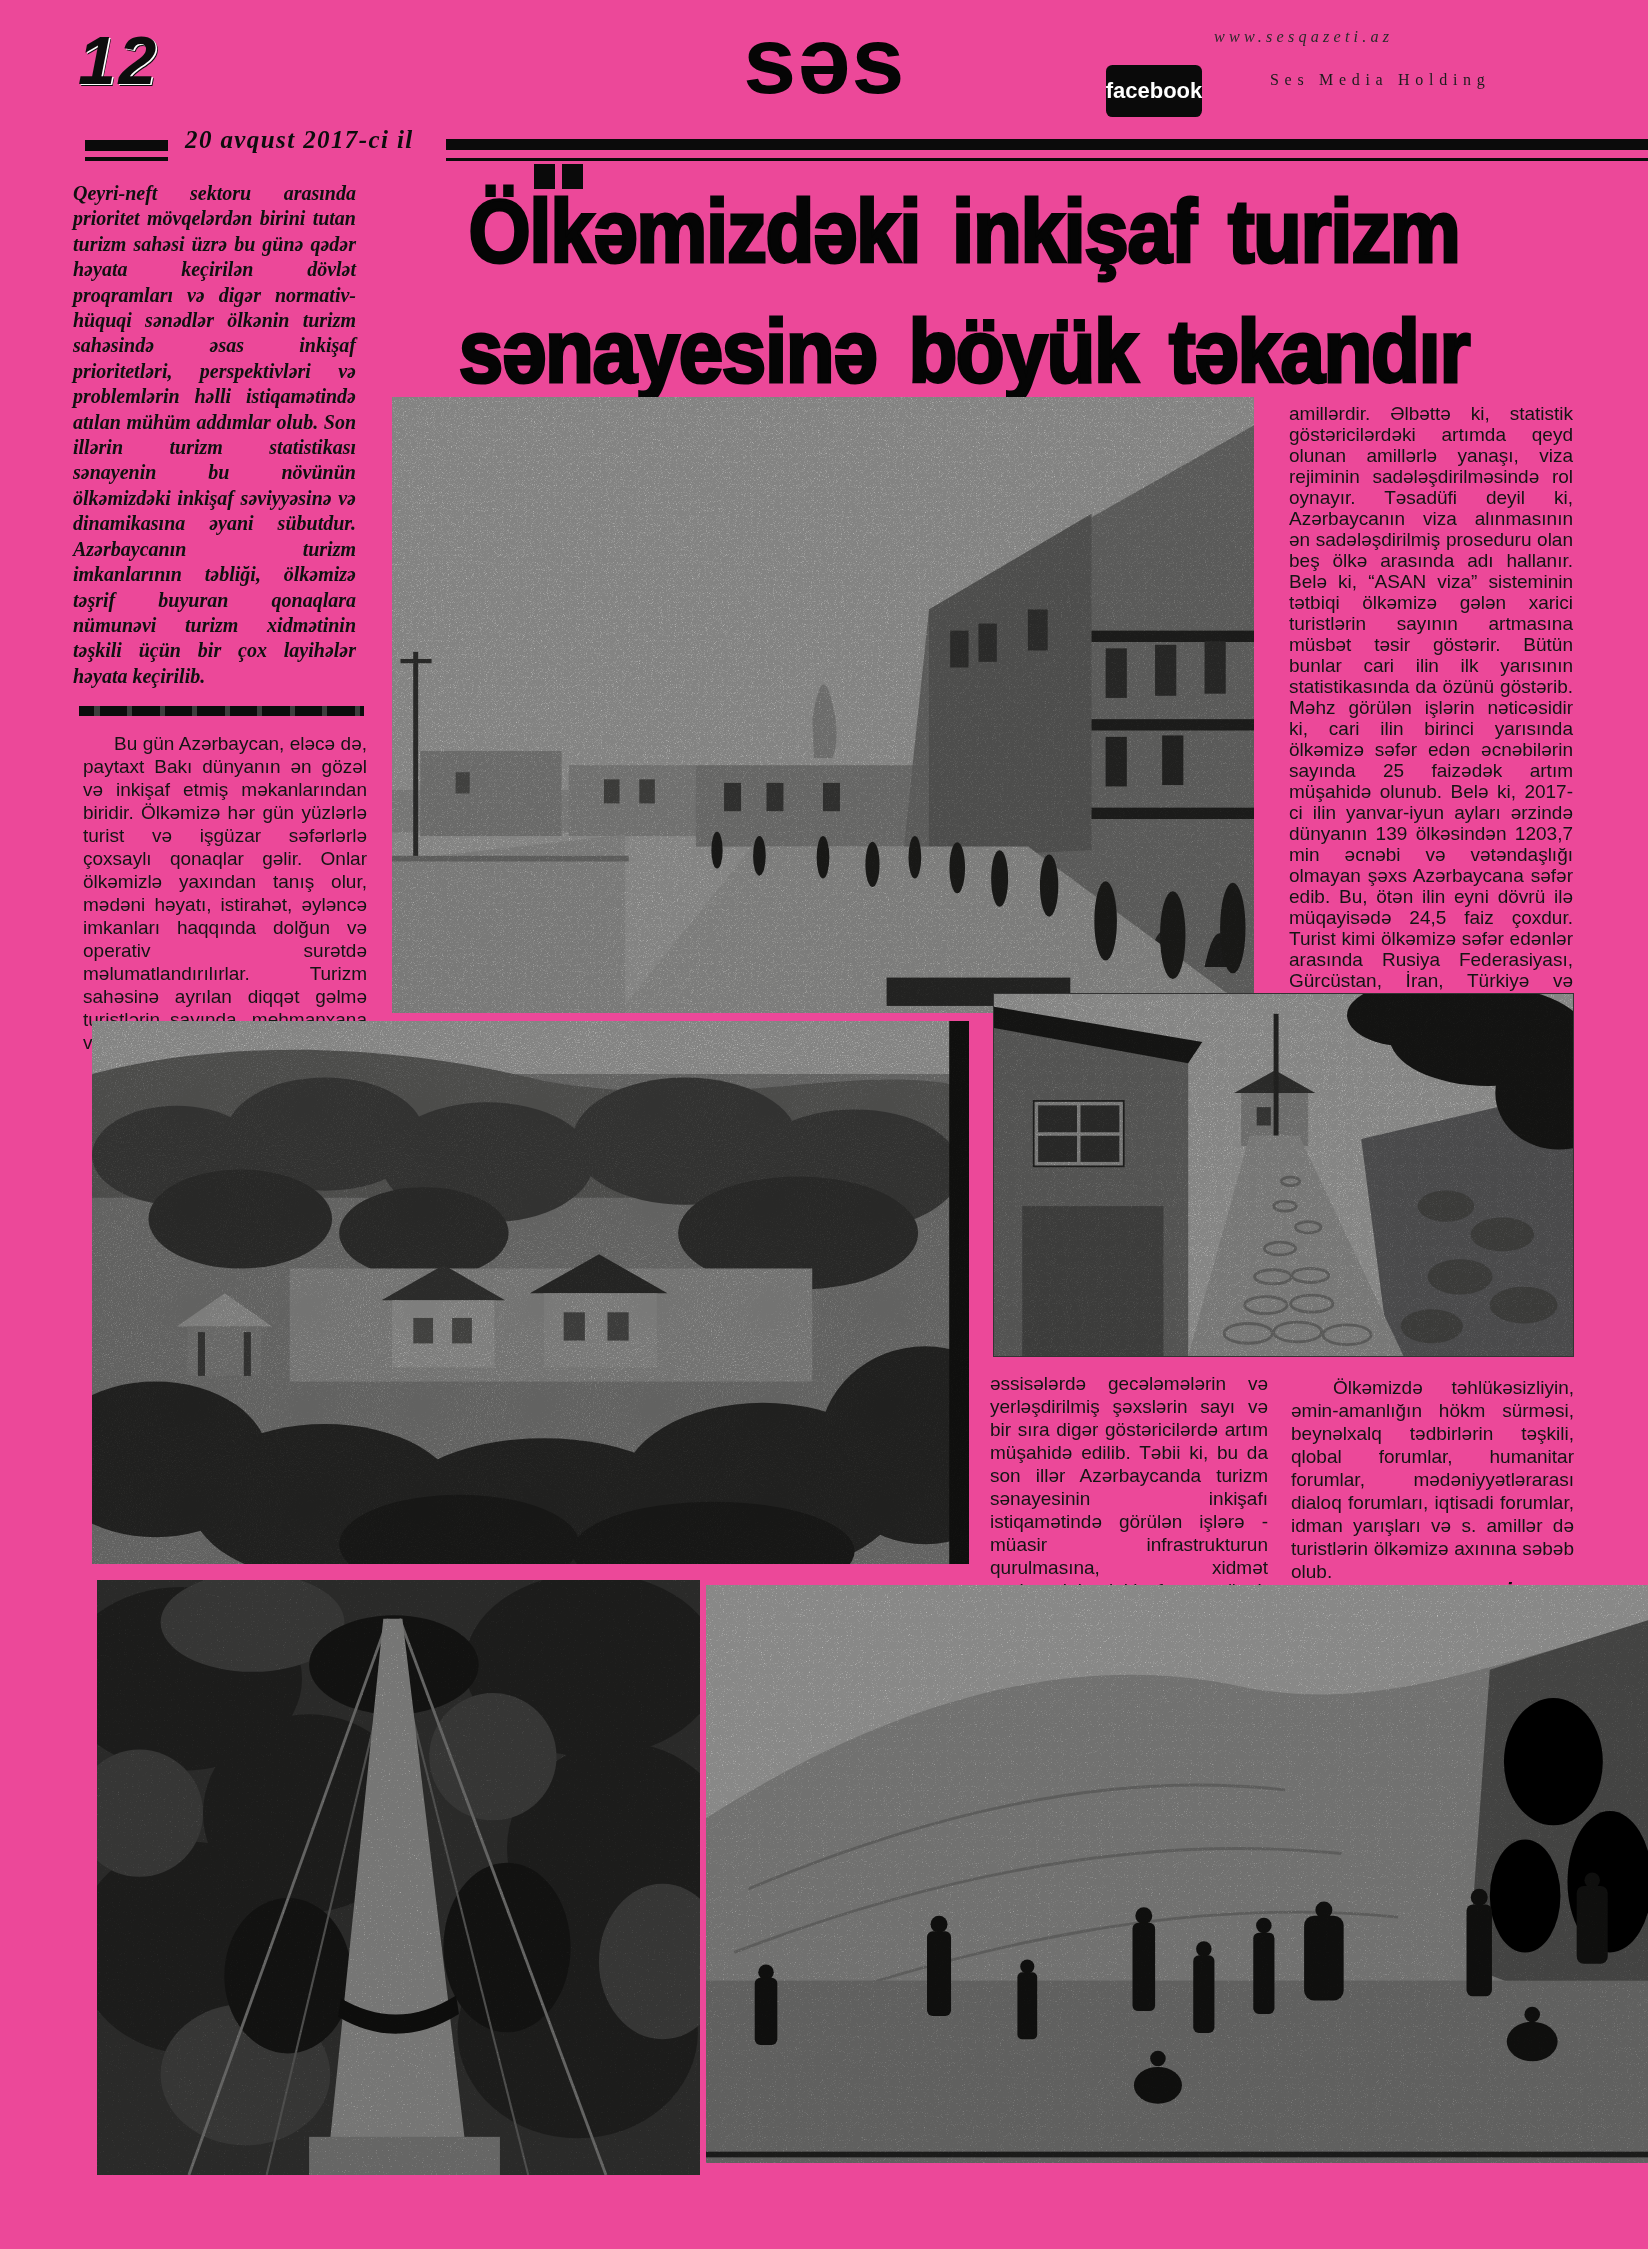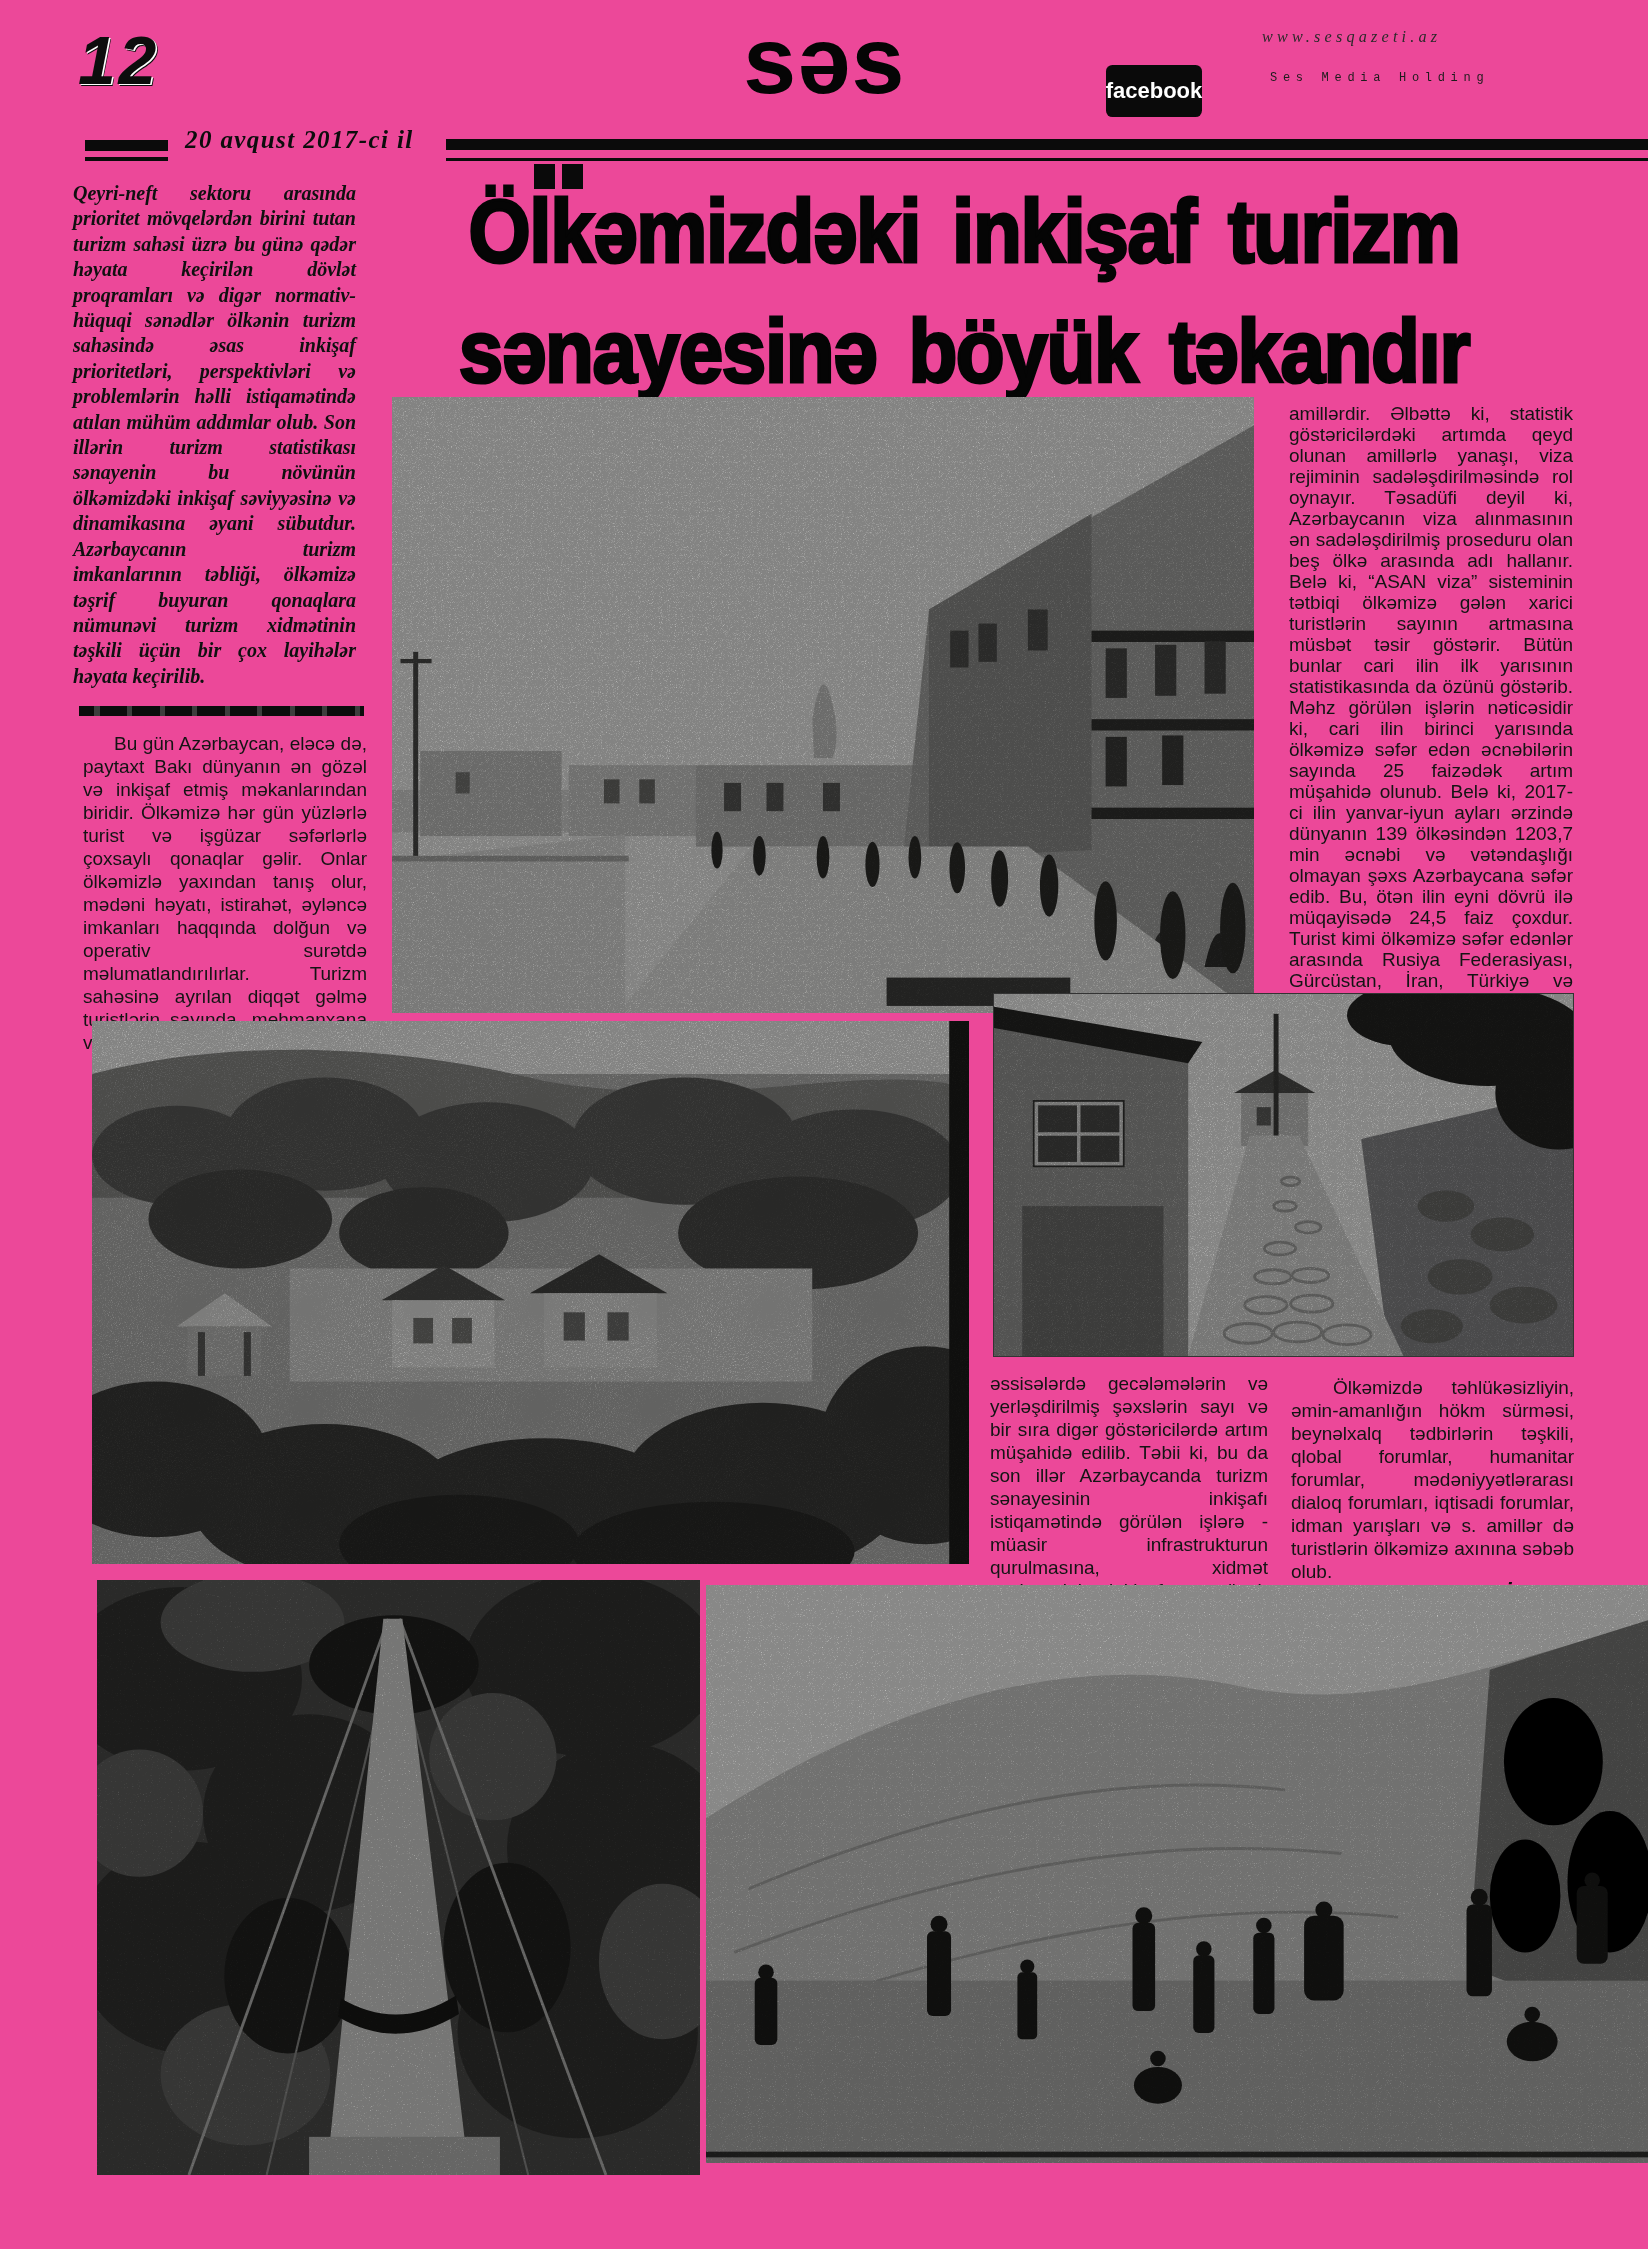--- a/index.html
+++ b/index.html
@@ -14,31 +14,31 @@
     font-family:"Liberation Sans",sans-serif;color:#0d0d0d;letter-spacing:2.8px;
     text-shadow:1.4px 1.4px 0 #fff,2.1px 2.1px 0 #0d0d0d;
   }
   .masthead{
     left:0;right:0;top:5.7px;text-align:center;font-size:95px;font-weight:700;
     letter-spacing:1.4px;color:#050505;
     font-family:"Liberation Sans",sans-serif;
   }
   .website{
     left:1214px;top:28px;font-size:16.2px;font-style:italic;letter-spacing:4.2px;
-    color:#2a2a2a;font-family:"Liberation Serif",serif;margin-left:48px;
+    color:#2a2a2a;font-family:"Liberation Serif",serif;
   }
   .fb-badge{
     left:1106px;top:65px;width:96px;height:52px;background:#0a0a0a;border-radius:6.4px;
     display:flex;align-items:center;justify-content:center;color:#fff;
     font-size:22px;font-weight:700;letter-spacing:0px;
     font-family:"Liberation Sans",sans-serif;
   }
   .holding{
-    left:1270px;top:71px;font-size:12px;letter-spacing:5.7px;color:#1c1c1c;
-    font-family:Liberation Mono, monospace;
+    left:1270px;top:71px;font-size:16px;letter-spacing:5.7px;color:#1c1c1c;
+    font-family:Liberation Serif, serif;
   }
   .rule{background:#0b0b0b;}
   .rule-left-thick{left:85px;top:140px;width:83px;height:10.6px;}
   .rule-left-thin{left:85px;top:157px;width:83px;height:4.2px;}
   .rule-right-thick{left:446px;top:139px;width:1202px;height:10.6px;}
   .rule-right-thin{left:446px;top:158px;width:1202px;height:2.8px;}
   .date-label{
     left:185px;top:126px;font-size:25px;font-weight:700;font-style:italic;
     font-family:"Liberation Serif",serif;color:#0d0d0d;letter-spacing:1.4px;
   }

